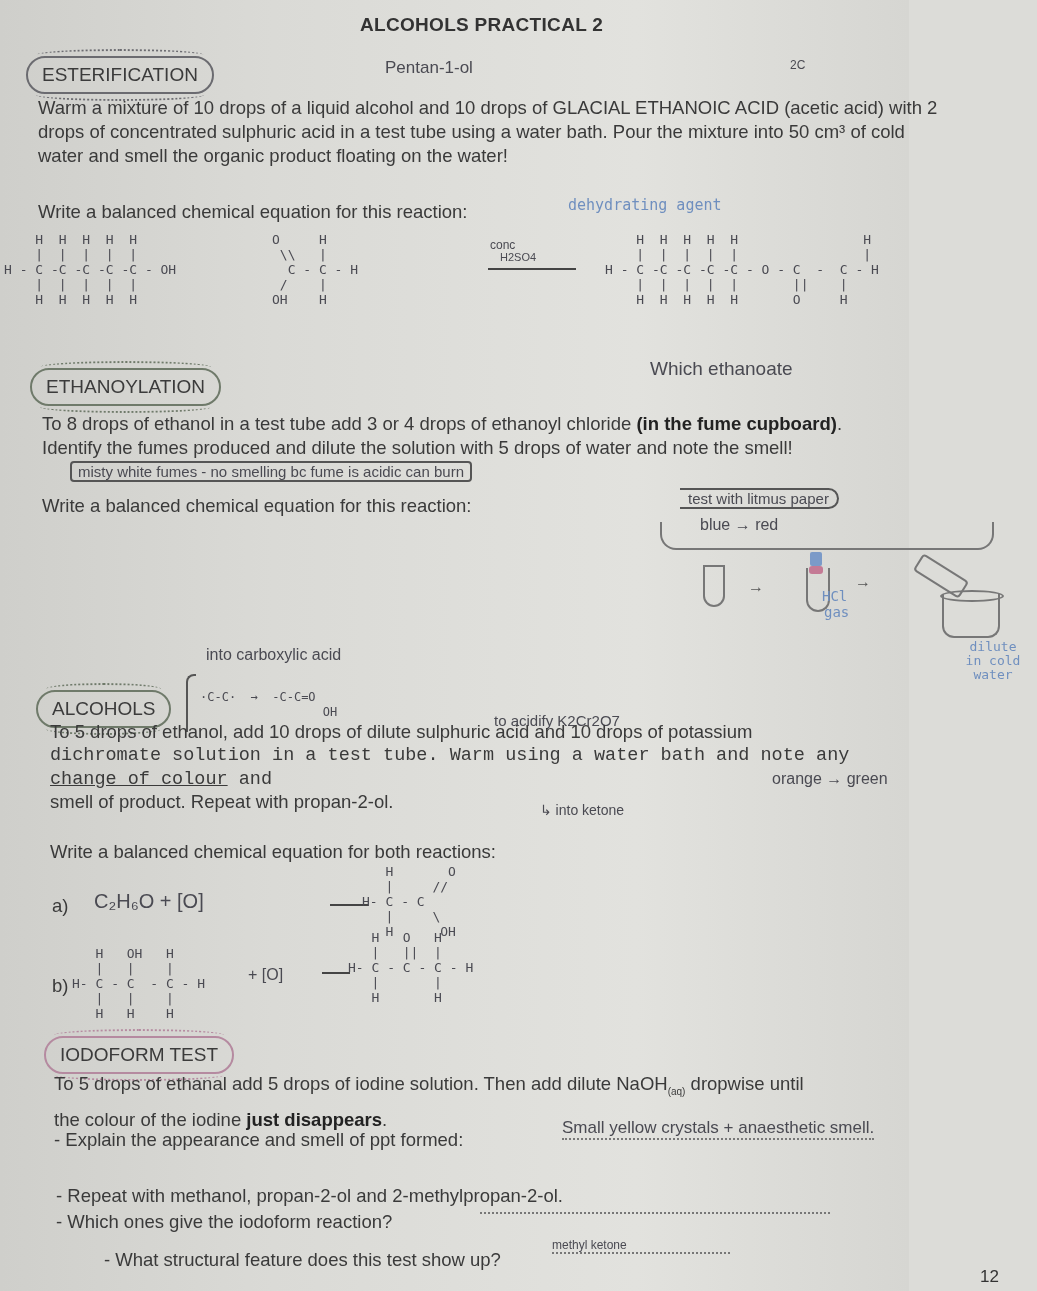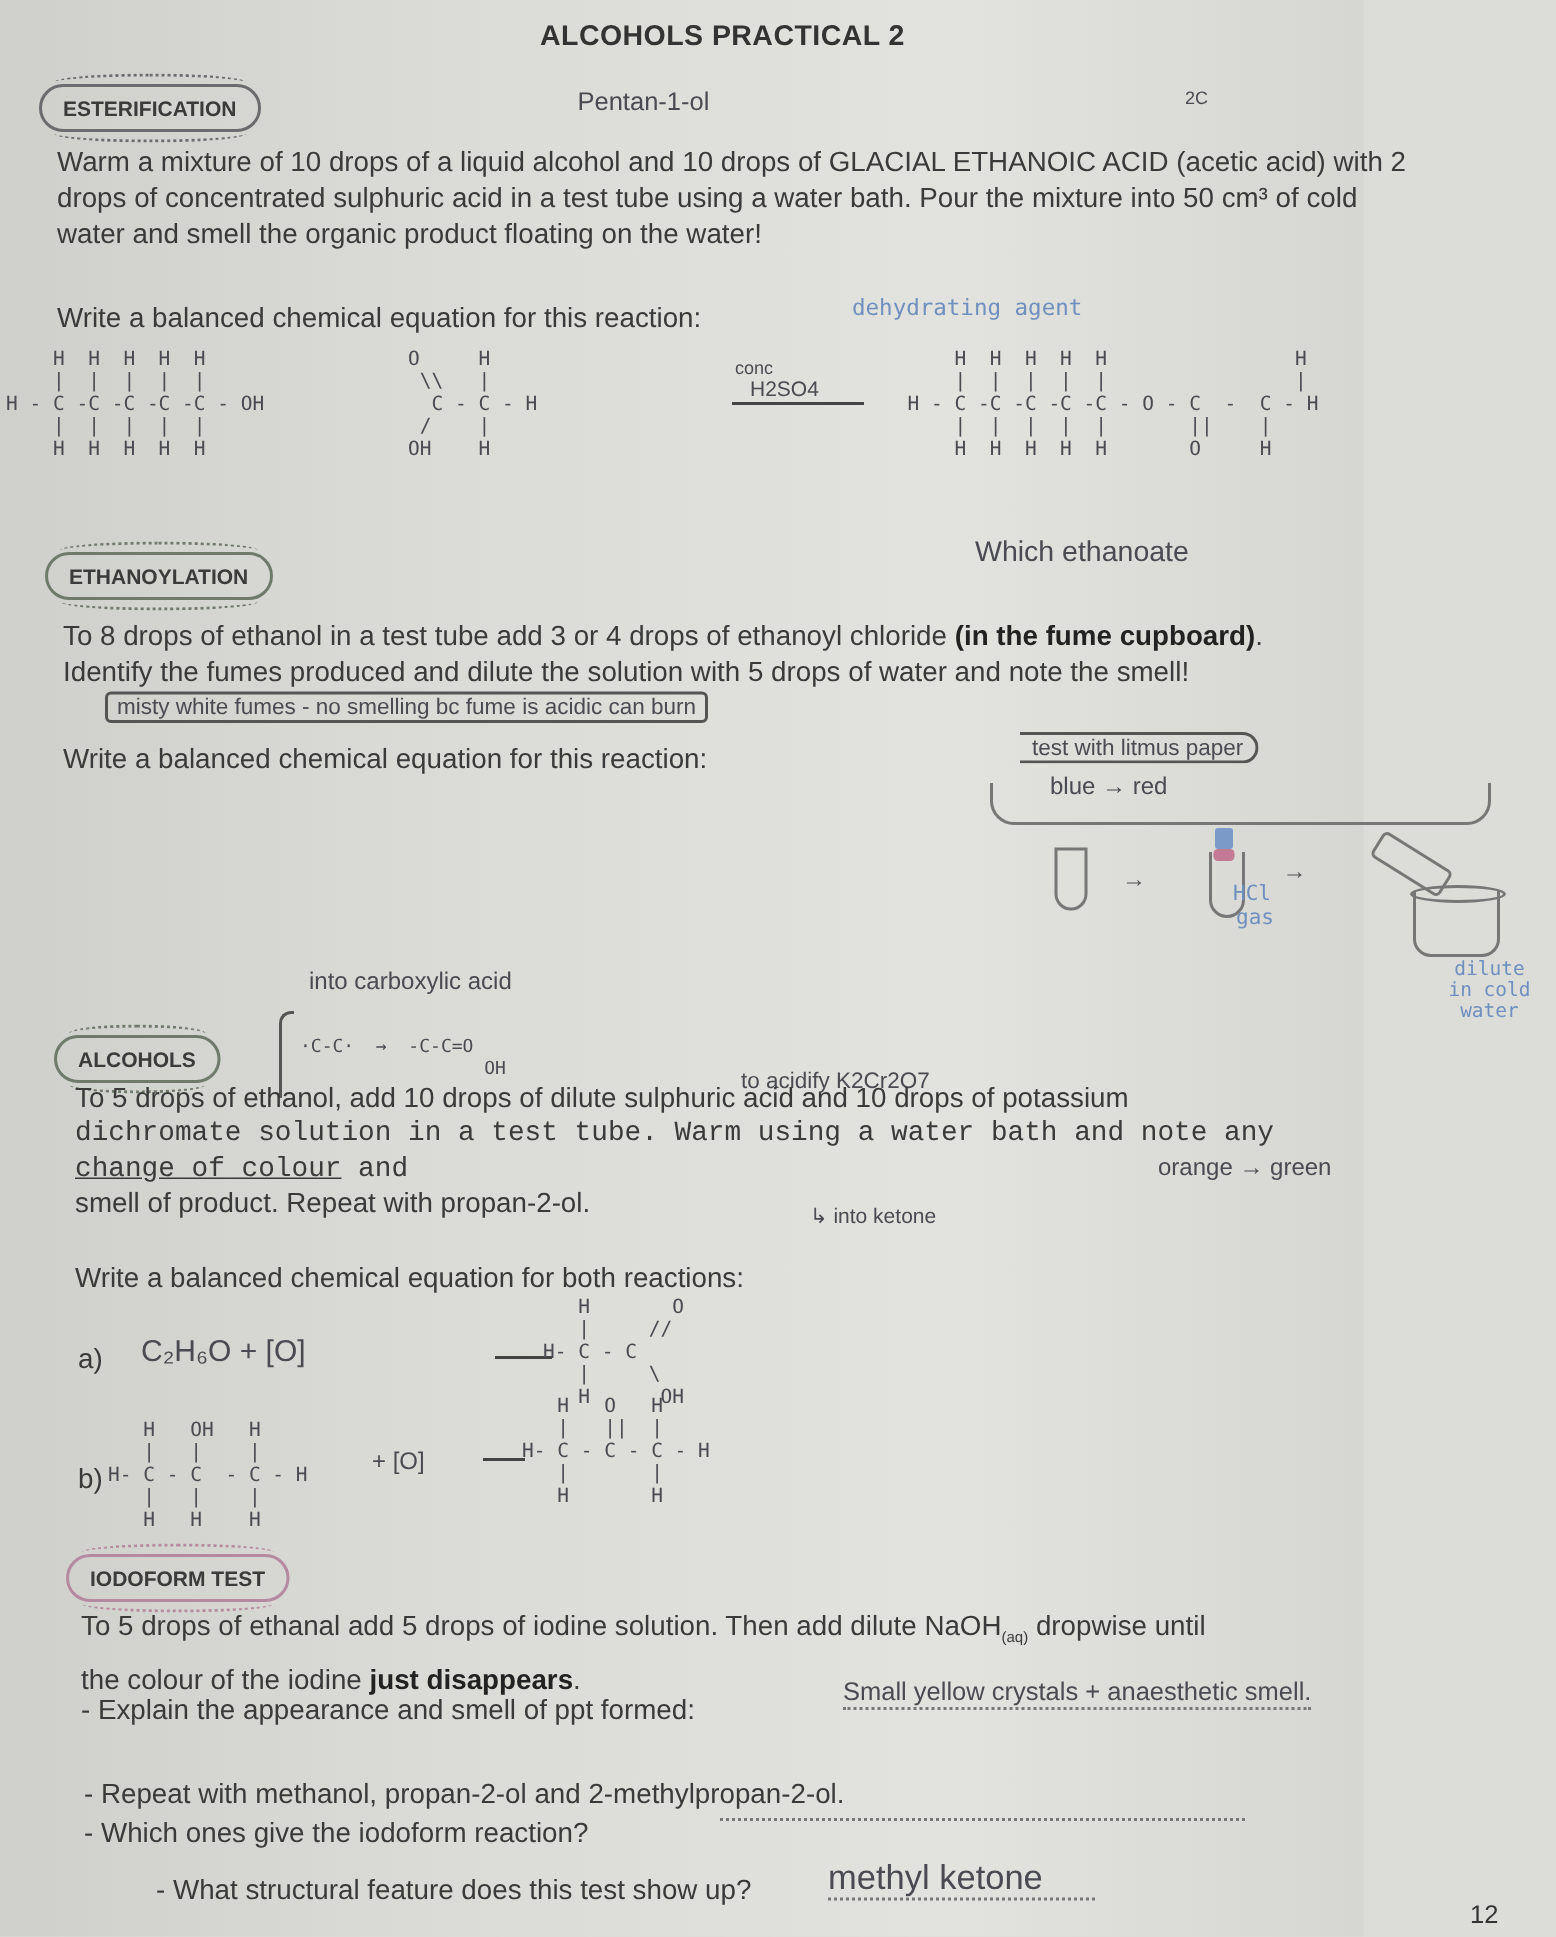--- a/index.html
+++ b/index.html
@@ -1,20 +1,20 @@
 <!DOCTYPE html>
 <html><head>
 <meta charset="utf-8">
 <style>
   html,body{margin:0;padding:0;}
   body{width:1037px;height:1291px;background:#dcdcd8;position:relative;overflow:hidden;font-family:"Liberation Sans",sans-serif;color:#3a3a3a;}
   .page{position:absolute;left:0;top:0;width:909px;height:1291px;background:linear-gradient(90deg,#cfcfcb 0%,#dadad6 30%,#e2e2de 70%,#d6d6d2 100%);}
   .abs{position:absolute;}
   .title{left:360px;top:14px;font-size:19px;font-weight:bold;letter-spacing:0.3px;color:#333;}
-  .cloud{position:absolute;border:2.5px solid #6b6b70;border-radius:22px;padding:6px 14px;font-size:14px;font-weight:bold;color:#3b3b3b;background:transparent;}
+  .cloud{position:absolute;border:2.5px solid #6b6b70;border-radius:22px;padding:6px 14px;font-size:19px;font-weight:normal;color:#3b3b3b;background:transparent;}
   .cloud::before{content:"";position:absolute;left:8px;right:8px;top:-9px;height:10px;border-top:2.5px dotted #6b6b70;border-radius:50%;}
   .cloud::after{content:"";position:absolute;left:8px;right:8px;bottom:-9px;height:10px;border-bottom:2.5px dotted #6b6b70;border-radius:50%;}
   .cloud.green{border-color:#6f7a6a;}
   .cloud.green::before,.cloud.green::after{border-color:#6f7a6a;}
   .cloud.pink{border-color:#b58aa0;}
   .cloud.pink::before,.cloud.pink::after{border-color:#b58aa0;}
   .para{font-size:18.5px;line-height:24px;color:#3a3a3a;}
   .hw{font-family:Liberation Sans, sans-serif;color:#4a4a52;font-size:16px;}
   .hw-blue{font-family:"DejaVu Sans Mono",monospace;color:#6f8fbf;font-size:15px;}
   .chem{font-family:"DejaVu Sans Mono",monospace;color:#4a4a52;font-size:13px;line-height:15px;white-space:pre;}
@@ -43,21 +43,21 @@
     |  |  |  |  |
 H - C -C -C -C -C - OH
     |  |  |  |  |
     H  H  H  H  H</div>
   <div class="abs chem" style="left:272px;top:232px;">O     H
  \\   |
   C - C - H
  /    |
 OH    H</div>
   <div class="abs hw" style="left:490px;top:238px;font-size:12px;">conc</div>
-  <div class="abs hw" style="left:500px;top:251px;font-size:14px;">H2SO4</div>
+  <div class="abs hw" style="left:500px;top:251px;font-size:11px;">H2SO4</div>
   <div class="abs arrow" style="left:488px;top:268px;width:88px;"></div>
   <div class="abs chem" style="left:605px;top:232px;">    H  H  H  H  H                H
     |  |  |  |  |                |
 H - C -C -C -C -C - O - C  -  C - H
     |  |  |  |  |       ||    |
     H  H  H  H  H       O     H</div>
   <div class="abs hw" style="left:650px;top:358px;font-size:19px;">Which ethanoate</div>
 
   <div class="cloud green" style="left:30px;top:368px;">ETHANOYLATION</div>
   <div class="abs para" style="left:42px;top:412px;width:920px;">
@@ -125,16 +125,16 @@
   </div>
   <div class="abs para" style="left:54px;top:1108px;">
     <span>the colour of the iodine </span><b>just disappears</b><span>.</span>
   </div>
   <div class="abs para" style="left:54px;top:1128px;">- Explain the appearance and smell of ppt formed:</div>
   <div class="abs hw dots" style="left:562px;top:1118px;font-size:17px;">Small yellow crystals + anaesthetic smell.</div>
   <div class="abs para" style="left:56px;top:1184px;">- Repeat with methanol, propan-2-ol and 2-methylpropan-2-ol.</div>
   <div class="abs para" style="left:56px;top:1210px;">- Which ones give the iodoform reaction?</div>
   <div class="abs dots" style="left:480px;top:1208px;width:350px;height:4px;"></div>
   <div class="abs para" style="left:56px;top:1248px;margin-left:48px;">- What structural feature does this test show up?</div>
-  <div class="abs hw dots" style="left:552px;top:1238px;font-size:23px;width:178px;">methyl ketone</div>
+  <div class="abs hw dots" style="left:552px;top:1238px;font-size:12px;width:178px;">methyl ketone</div>
 
   <div class="abs pageno" style="left:980px;top:1267px;">12</div>
 </div>
 
 </body></html>

